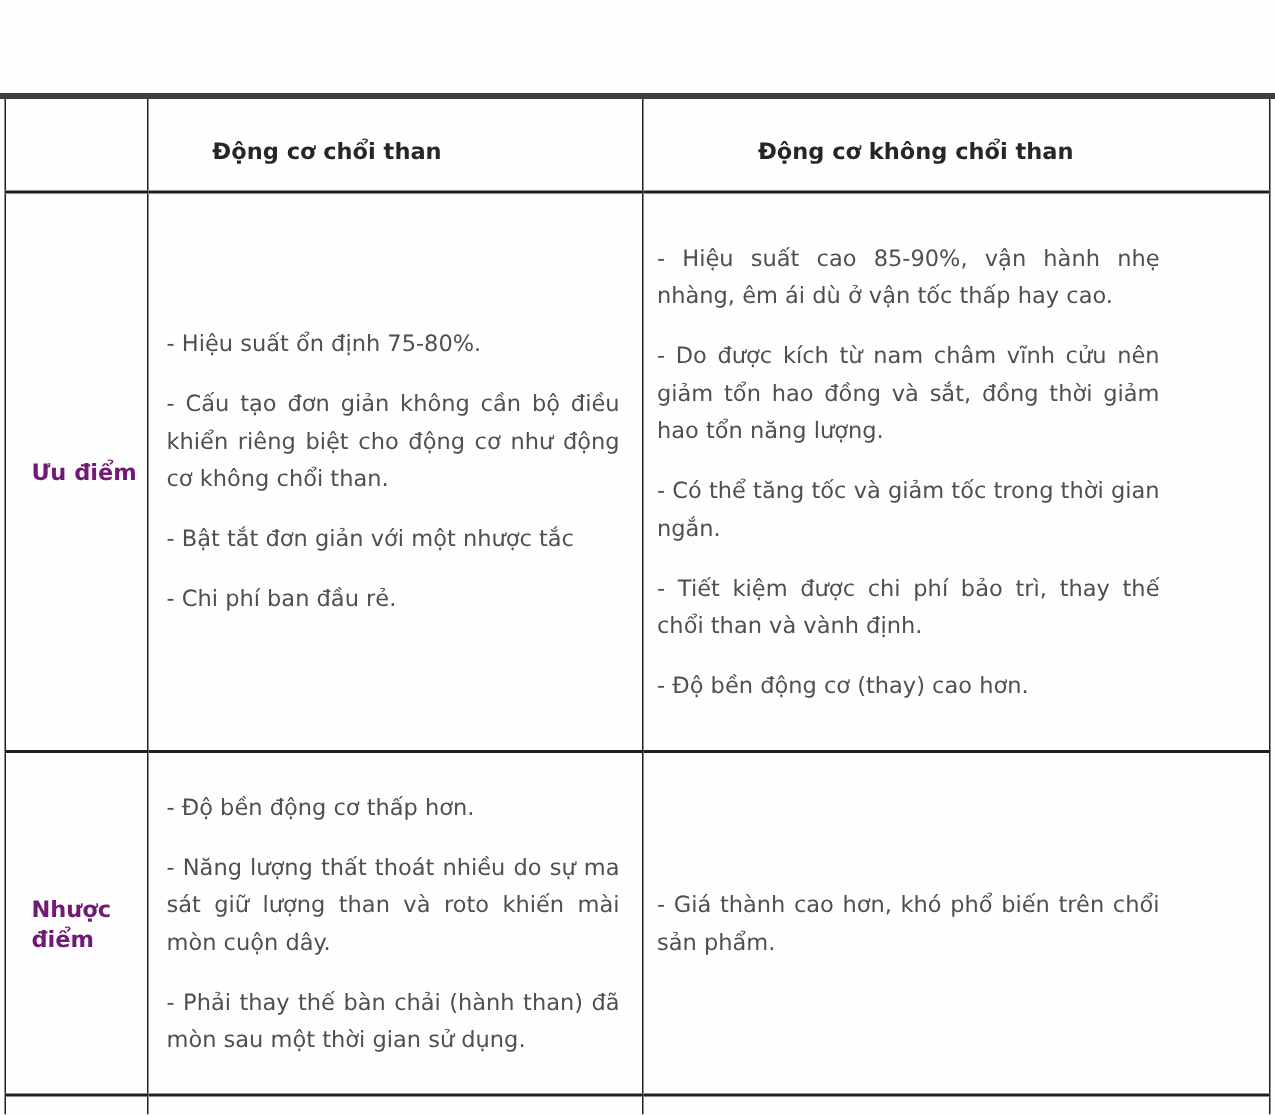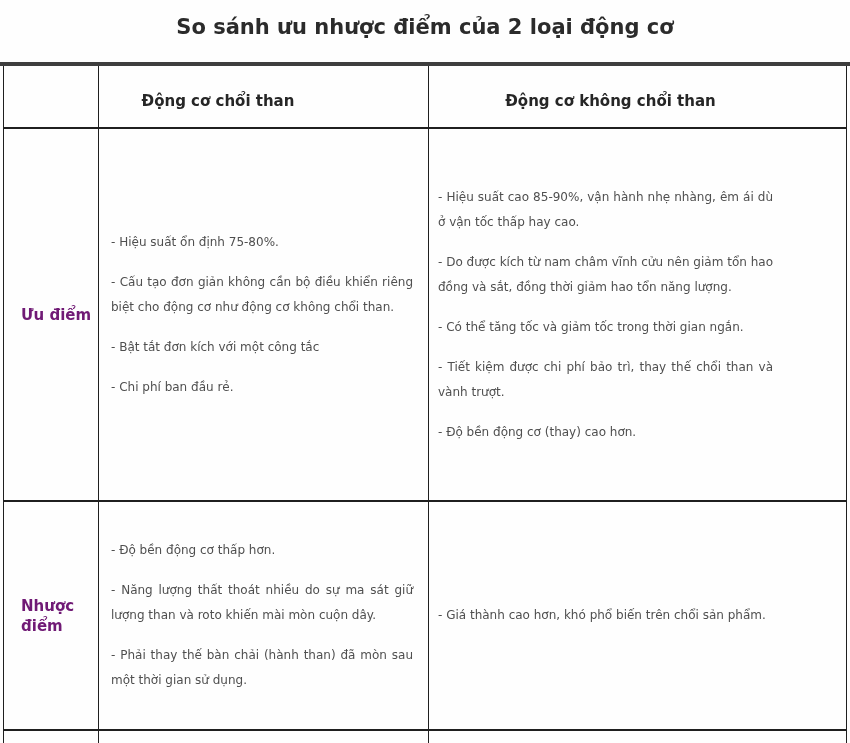--- a/index.html
+++ b/index.html
@@ -65,36 +65,35 @@
   td.rowlabel {
     font-weight: bold;
     font-size: 15px;
     color: #701a75;
     text-align: left;
     padding: 0 6px 0 17px;
     line-height: 20px;
   }
   td.body {
     color: #4f4f4f;
-    font-size: 12px;
+    font-size: 15px;
     text-align: justify;
   }
   td.body p {
     margin: 15px 0;
     line-height: 25px;
   }
   td.body-col2 { padding: 6px 15px 6px 12px; }
   td.body-col3 { padding: 6px 73px 6px 9px; }
 </style>
 </head>
 <body>
 
 <div class="page">
 
-  <h1 class="title">So sánh ưu nhược điểm của 2 loại động cơ</h1>
 
   <div class="topbar"></div>
 
   <table class="compare">
     <colgroup>
       <col style="width:95px">
       <col style="width:330px">
       <col style="width:418px">
     </colgroup>
 
@@ -103,28 +102,28 @@
       <td class="head"></td>
       <td class="head head-brushed">Động cơ chổi than</td>
       <td class="head head-brushless">Động cơ không chổi than</td>
     </tr>
 
     <tr class="uu-row">
       <td class="rowlabel">Ưu điểm</td>
       <td class="body body-col2">
         <p>- Hiệu suất ổn định 75-80%.</p>
         <p>- Cấu tạo đơn giản không cần bộ điều khiển riêng biệt cho động cơ như động cơ không chổi than.</p>
-        <p>- Bật tắt đơn kích với một công tắc</p>
+        <p>- Bật tắt đơn giản với một nhược tắc</p>
         <p>- Chi phí ban đầu rẻ.</p>
       </td>
       <td class="body body-col3">
         <p>- Hiệu suất cao 85-90%, vận hành nhẹ nhàng, êm ái dù ở vận tốc thấp hay cao.</p>
         <p>- Do được kích từ nam châm vĩnh cửu nên giảm tổn hao đồng và sắt, đồng thời giảm hao tổn năng lượng.</p>
         <p>- Có thể tăng tốc và giảm tốc trong thời gian ngắn.</p>
-        <p>- Tiết kiệm được chi phí bảo trì, thay thế chổi than và vành trượt.</p>
+        <p>- Tiết kiệm được chi phí bảo trì, thay thế chổi than và vành định.</p>
         <p>- Độ bền động cơ (thay) cao hơn.</p>
       </td>
     </tr>
 
     <tr class="nhuoc-row">
       <td class="rowlabel">Nhược điểm</td>
       <td class="body body-col2">
         <p>- Độ bền động cơ thấp hơn.</p>
         <p>- Năng lượng thất thoát nhiều do sự ma sát giữ lượng than và roto khiến mài mòn cuộn dây.</p>
         <p>- Phải thay thế bàn chải (hành than) đã mòn sau một thời gian sử dụng.</p>

